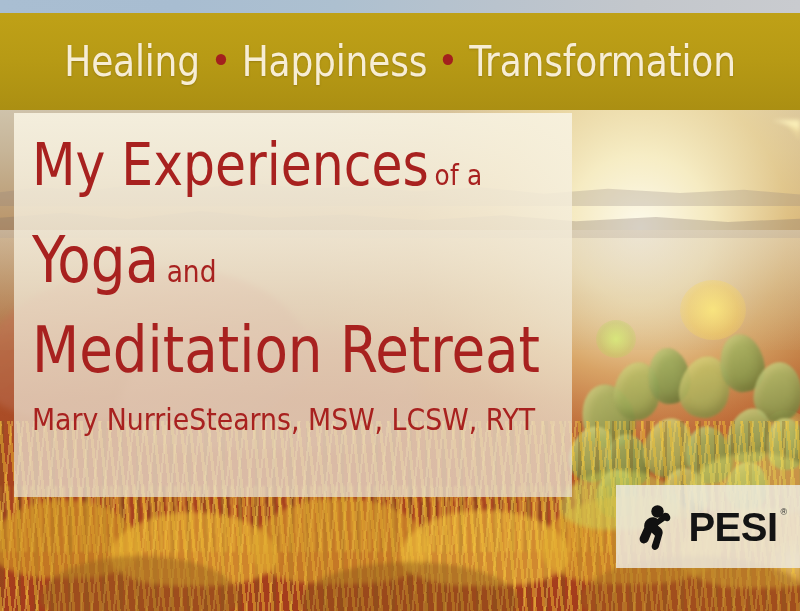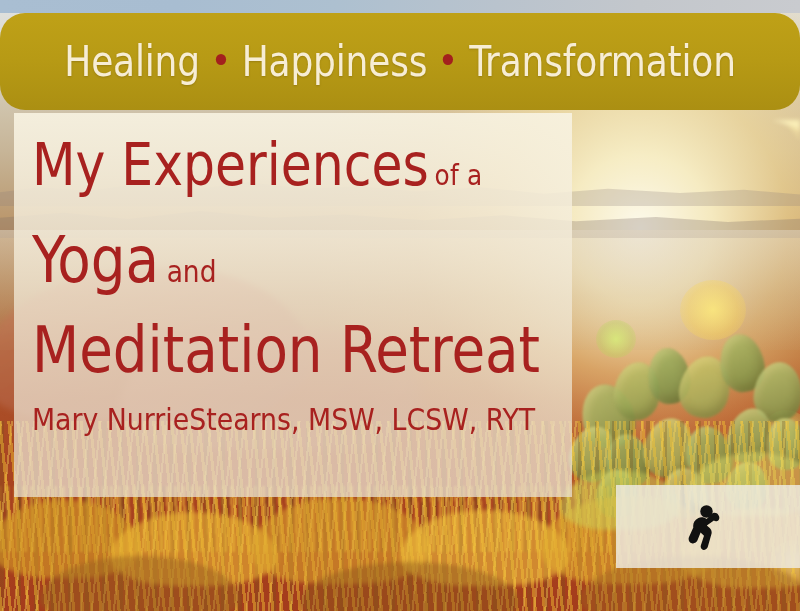--- a/index.html
+++ b/index.html
@@ -217,21 +217,20 @@
   .gold-band {
     position: absolute;
     left: 0; top: 13px;
     width: 800px;
     height: 97px;
     z-index: 3;
     background: linear-gradient(180deg, #bfa117 0%, #b79a15 48%, #ab8f12 100%);
     display: flex;
     align-items: center;
     justify-content: center;
-    border-radius: 25px;
   }
   .tagline {
     display: flex;
     align-items: center;
     gap: 0;
     white-space: nowrap;
     color: #f7edd4;
     font-family: "DejaVu Sans Condensed", "Liberation Sans Narrow", "Liberation Sans", sans-serif;
     font-size: 43px;
     font-weight: 400;
@@ -431,15 +430,19 @@
     <svg class="pesi-mark" viewBox="0 0 42 46">
       <circle cx="19.5" cy="7.5" r="6.2" fill="#111111"></circle>
       <path d="M31.5 11.2 C30.0 8.6 26.6 8.0 24.6 10.0 L19.6 15.0
                C17.4 13.2 14.2 12.6 11.4 13.9 C7.6 15.6 5.6 19.6 6.3 23.4
                L2.0 33.0 C0.9 35.6 2.2 38.4 4.8 39.2 C7.1 39.9 9.6 38.6 10.5 36.3
                L13.6 28.6 L17.0 31.8 L13.9 41.2 C13.1 43.7 14.6 46.2 17.1 46.0
                C19.0 45.8 20.5 44.4 20.9 42.6 L24.5 29.8 C25.0 27.6 24.3 25.4 22.7 24.0
                L19.8 21.4 L26.9 16.6 C27.9 17.4 29.2 17.6 30.4 17.0
                C32.4 16.0 33.0 13.4 31.5 11.2 Z" fill="#111111"></path>
     </svg>
+    <span class="pesi-word">
+      <span>PESI</span>
+      <span class="pesi-reg">®</span>
+    </span>
   </div>
 
 </div>
 
 </body></html>

